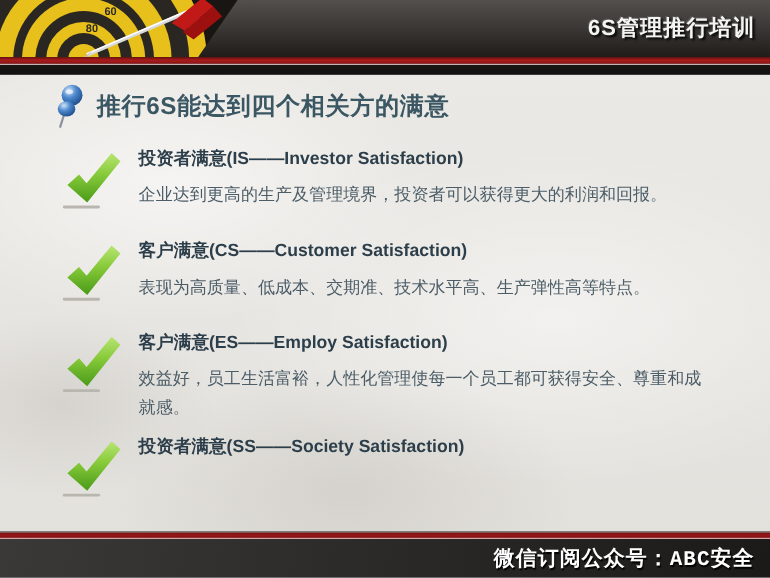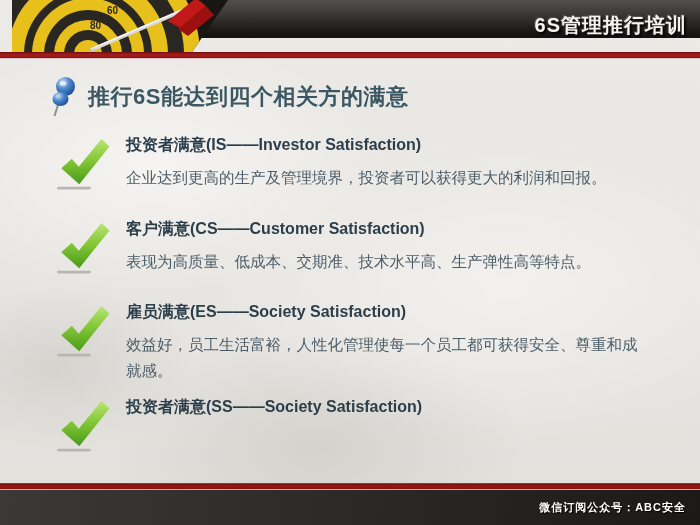--- a/index.html
+++ b/index.html
@@ -8,21 +8,21 @@
     font-family:"Liberation Sans","DejaVu Sans",sans-serif;
     background:
       radial-gradient(ellipse 340px 180px at 22% 32%, rgba(255,255,255,.55), rgba(255,255,255,0) 70%),
       radial-gradient(ellipse 420px 220px at 72% 55%, rgba(255,255,255,.45), rgba(255,255,255,0) 70%),
       radial-gradient(ellipse 300px 160px at 45% 85%, rgba(176,173,166,.30), rgba(176,173,166,0) 70%),
       radial-gradient(ellipse 200px 120px at 8% 70%, rgba(170,167,160,.28), rgba(170,167,160,0) 70%),
       linear-gradient(180deg,#eceae6 0%, #e7e5e1 60%, #e2e0db 100%);
   }
   
   .header {
-    position:absolute; top:0; left:12px; right:0; height:38px;
+    position:absolute; top:0; left:0; right:0; height:68px;
     background:linear-gradient(180deg,#524f4c 0%, #3a3734 38%, #201d1b 75%, #121010 100%);
   }
   .header-title {
     position:absolute; right:13px; top:12px;
     font-size:20px; font-weight:bold; color:#f4f4f2; letter-spacing:1px;
     text-shadow:2px 2px 2px rgba(0,0,0,.9), -1px -1px 0 rgba(255,255,255,.15);
     white-space:nowrap;
   }
   .dartboard { position:absolute; top:0; left:0; width:232px; height:52px; }
   .red-line {
@@ -46,22 +46,23 @@
     position:absolute; top:483px; left:0; right:0; height:7px; box-sizing:border-box;
     background:linear-gradient(180deg,#7c1111 0%, #951717 55%, #821010 100%);
     border-top:1px solid #55524f; border-bottom:1px solid #d5a5a5;
   }
   .footer {
     position:absolute; top:490px; left:0; right:0; height:35px;
     background:linear-gradient(100deg,#3b3937 0%, #2a2826 55%, #1c1a18 100%);
     display:flex; align-items:center; justify-content:flex-end; padding-right:14px; box-sizing:border-box;
   }
   .footer-text {
-    color:#ffffff; font-size:11px; font-weight:bold; letter-spacing:1px;
+    color:#ffffff; font-size:19px; font-weight:bold; letter-spacing:1px;
     text-shadow:1px 1px 1px #000;
+    font-family:Liberation Mono, monospace;
   }
 </style>
 </head>
 <body>
 
 <div class="slide">
 
   <div class="header">
     <svg class="dartboard" viewBox="0 0 232 52" aria-hidden="true">
       <defs>
@@ -146,21 +147,21 @@
       <div class="item-desc">企业达到更高的生产及管理境界，投资者可以获得更大的利润和回报。</div>
     </div>
   </div>
 
   <div class="item item-3">
     <svg class="check" viewBox="0 0 100 108" aria-hidden="true">
       <rect x="0" y="97" width="64" height="5" rx="2.5" fill="#b9b6b0"></rect>
       <path d="M8 62 L28 44 L41 59 L84 7 L99 21 L42 92 Z" fill="url(#chkG)"></path>
     </svg>
     <div class="item-text">
-      <div class="item-heading">雇员满意(ES——Society Satisfaction)</div>
+      <div class="item-heading">客户满意(ES——Employ Satisfaction)</div>
       <div class="item-desc">效益好，员工生活富裕，人性化管理使每一个员工都可获得安全、尊重和成就感。</div>
     </div>
   </div>
 
   <div class="item item-4">
     <svg class="check" viewBox="0 0 100 108" aria-hidden="true">
       <rect x="0" y="97" width="64" height="5" rx="2.5" fill="#b9b6b0"></rect>
       <path d="M8 62 L28 44 L41 59 L84 7 L99 21 L42 92 Z" fill="url(#chkG)"></path>
     </svg>
     <div class="item-text">

